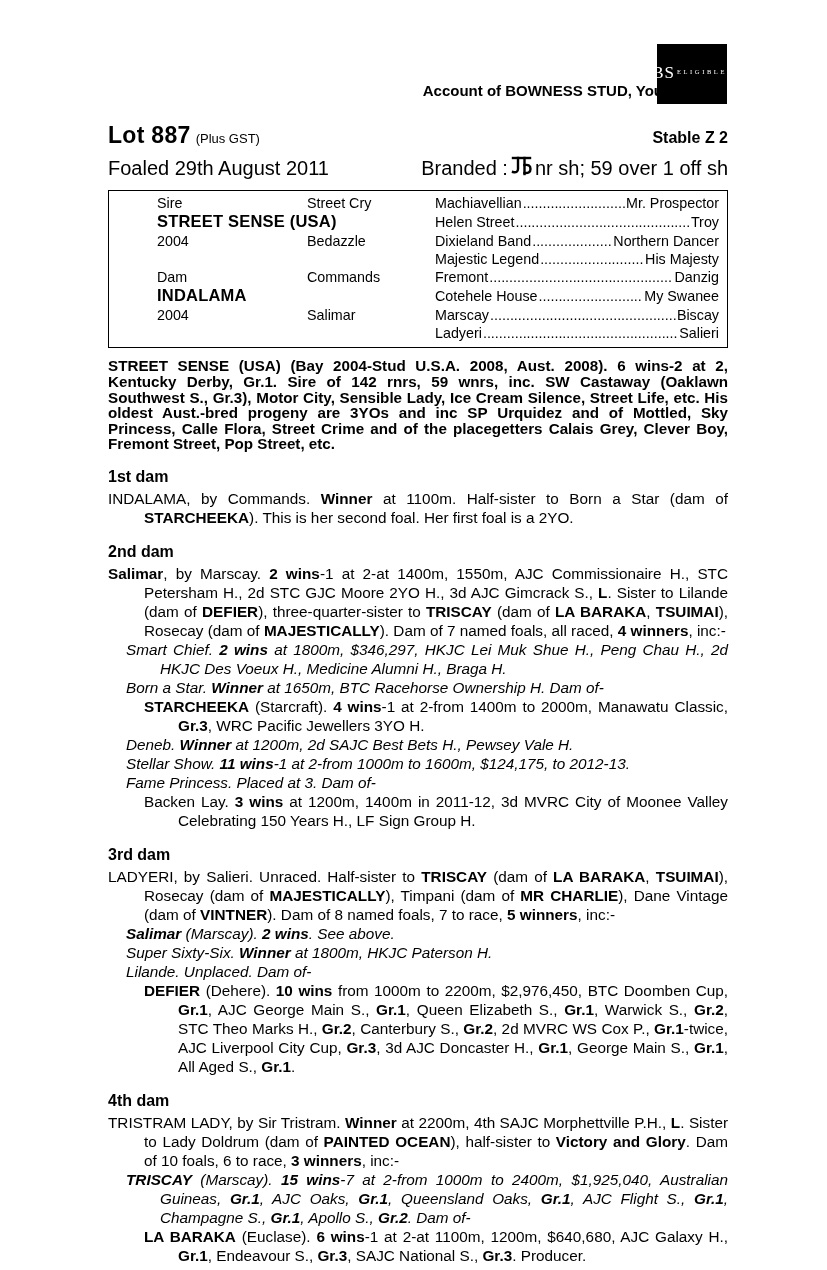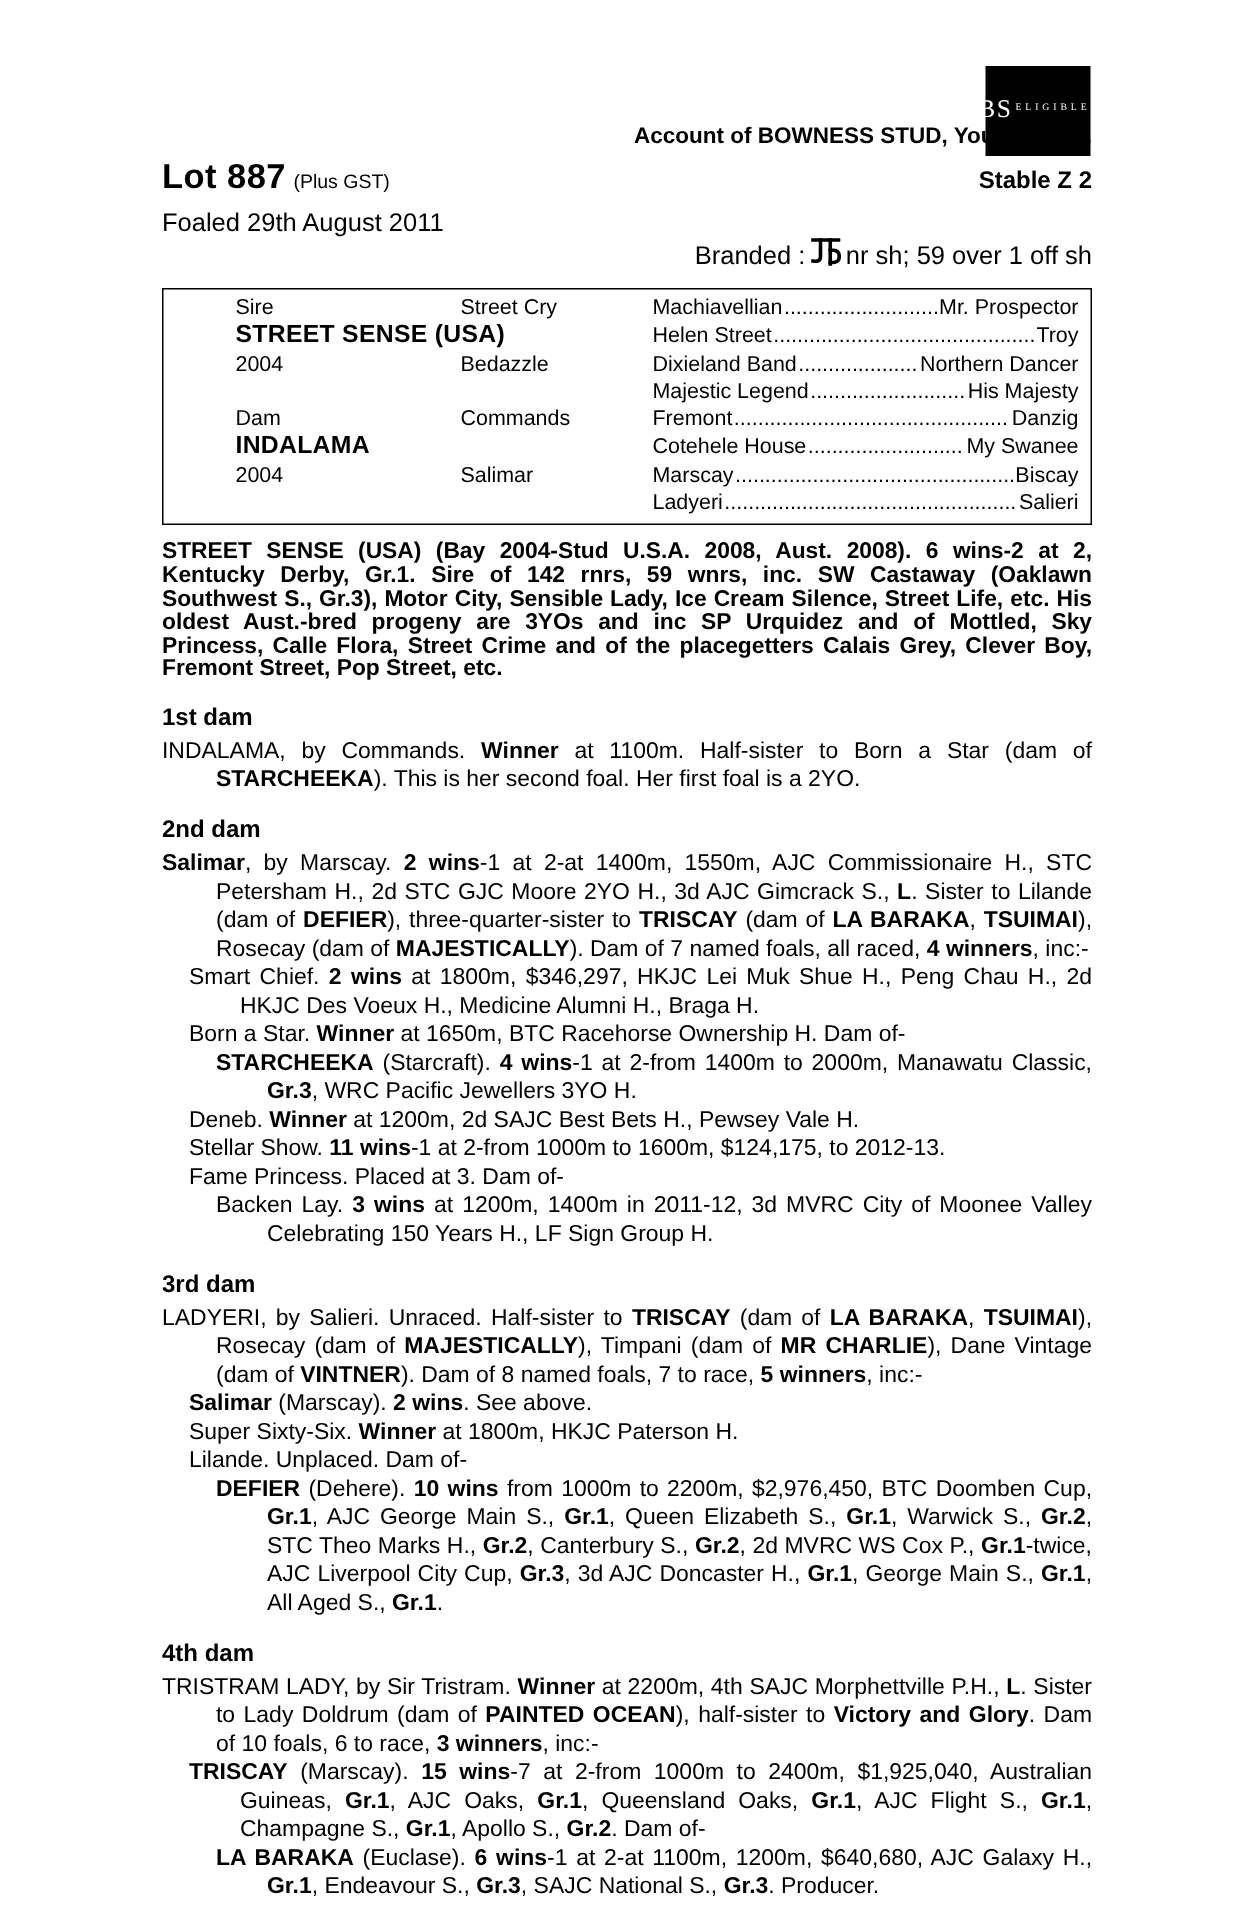--- a/index.html
+++ b/index.html
@@ -18,26 +18,26 @@
     width: 70px; height: 60px; background: #000; color: #fff;
     display: flex; flex-direction: row; align-items: center;
     justify-content: flex-end; padding-bottom: 4px;
   }
   .bobs-horse { margin-bottom: 1px; }
   .bobs-word { font-family: "Liberation Serif", serif; font-size: 17px; line-height: 15px; letter-spacing: 1px; }
   .bobs-sub  { font-family: "Liberation Serif", serif; font-size: 6.5px; line-height: 8px; letter-spacing: 2.6px; margin-left: 2px; }
 
   
   .account { margin-top: 82px; text-align: right; font-weight: bold; font-size: 15px; }
-  .lot-line { display: flex; align-items: baseline; margin-top: 5px; white-space: nowrap; }
+  .lot-line { display: flex; align-items: baseline; margin-top: 23px; white-space: nowrap; }
   .lot-num  { font-weight: bold; font-size: 23px; letter-spacing: 0.3px; }
   .gst-note { font-size: 13px; margin-left: 5px; }
   .lot-title{ font-weight: bold; font-size: 23px; margin-left: 2px; letter-spacing: 0.3px; }
   .stable-ref{ margin-left: auto; font-weight: bold; font-size: 16px; }
-  .foal-line { display: flex; margin-top: 8px; font-size: 17px; flex-direction: column; }
+  .foal-line { display: flex; margin-top: 8px; font-size: 20px; }
   .branded-group { margin-left: auto; display: flex; align-items: center; gap: 3px; }
   .brand-mark { display: inline-block; position: relative; top: -2px; }
 
   
   .ped-box { border: 1.6px solid #000; margin-top: 10px; padding: 3px 8px 5px 8px; }
   .ped-row { display: grid; grid-template-columns: 150px 128px 1fr; font-size: 14.3px; line-height: 18.3px; align-items: baseline; margin-left: 40px; }
   .pc1, .pc2 { white-space: nowrap; }
   .pc1.horse { font-weight: bold; font-size: 16.5px; letter-spacing: 0.2px; }
   .pc3 { display: flex; align-items: baseline; min-width: 0; }
   .pc3 .ln { white-space: nowrap; }
@@ -46,21 +46,21 @@
   .pc3 .la { white-space: nowrap; }
 
   
   .sire-summary { margin-top: 10px; font-weight: bold; font-size: 15.2px; line-height: 15.6px; text-align: justify; }
 
   
   section.dam { margin-top: 16px; }
   .dam-heading { font-weight: bold; font-size: 16px; margin: 0 0 3px 0; }
   .para { margin: 0; font-size: 15.3px; line-height: 19px; text-align: justify; }
   .p0 { padding-left: 36px; text-indent: -36px; }
-  .p1 { padding-left: 52px; text-indent: -34px; }
+  .p1 { padding-left: 52px; text-indent: -34px; font-style: italic; }
   .p2 { padding-left: 70px; text-indent: -34px; }
   .b { font-weight: bold; }
 </style>
 </head>
 <body>
 
 <div class="bobs-logo">
   <svg class="bobs-horse" width="52" height="22" viewBox="0 0 52 22">
     <g fill="#ffffff">
       <rect x="4" y="8" width="15" height="1.7"></rect>

